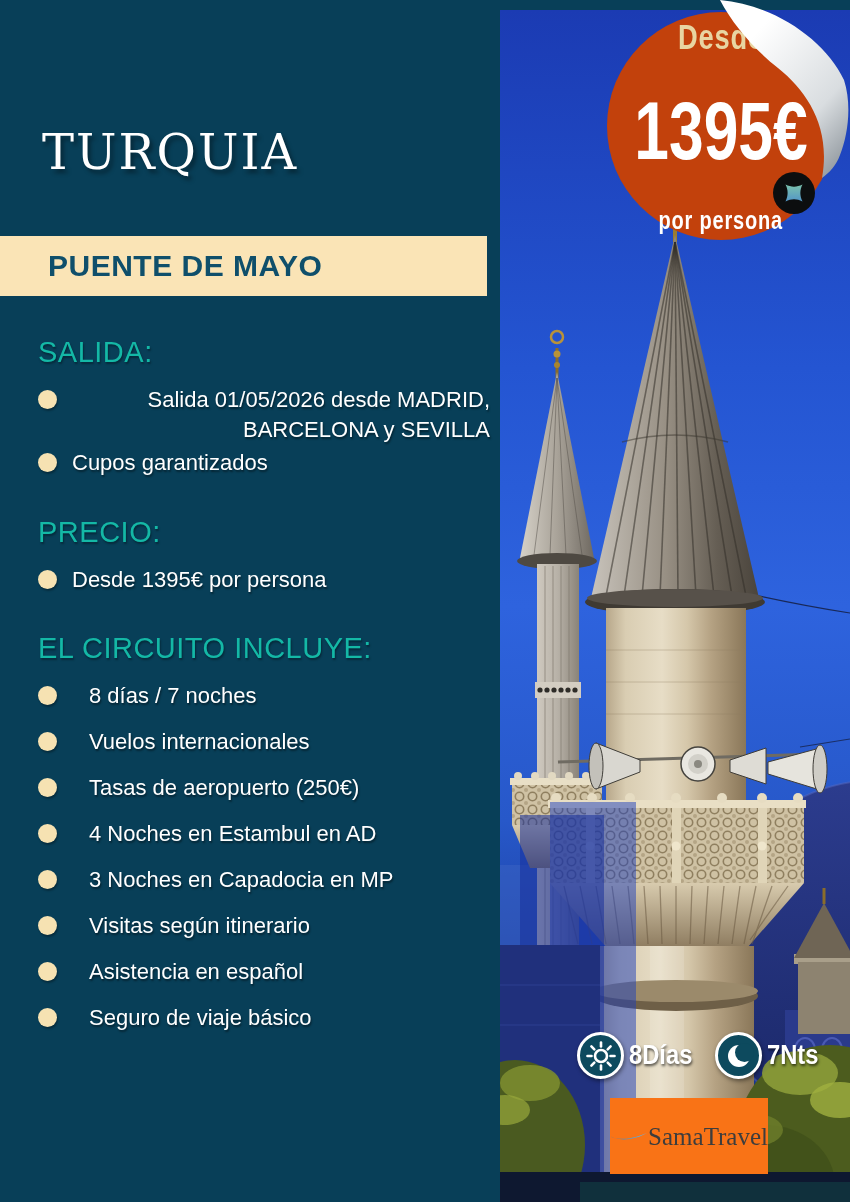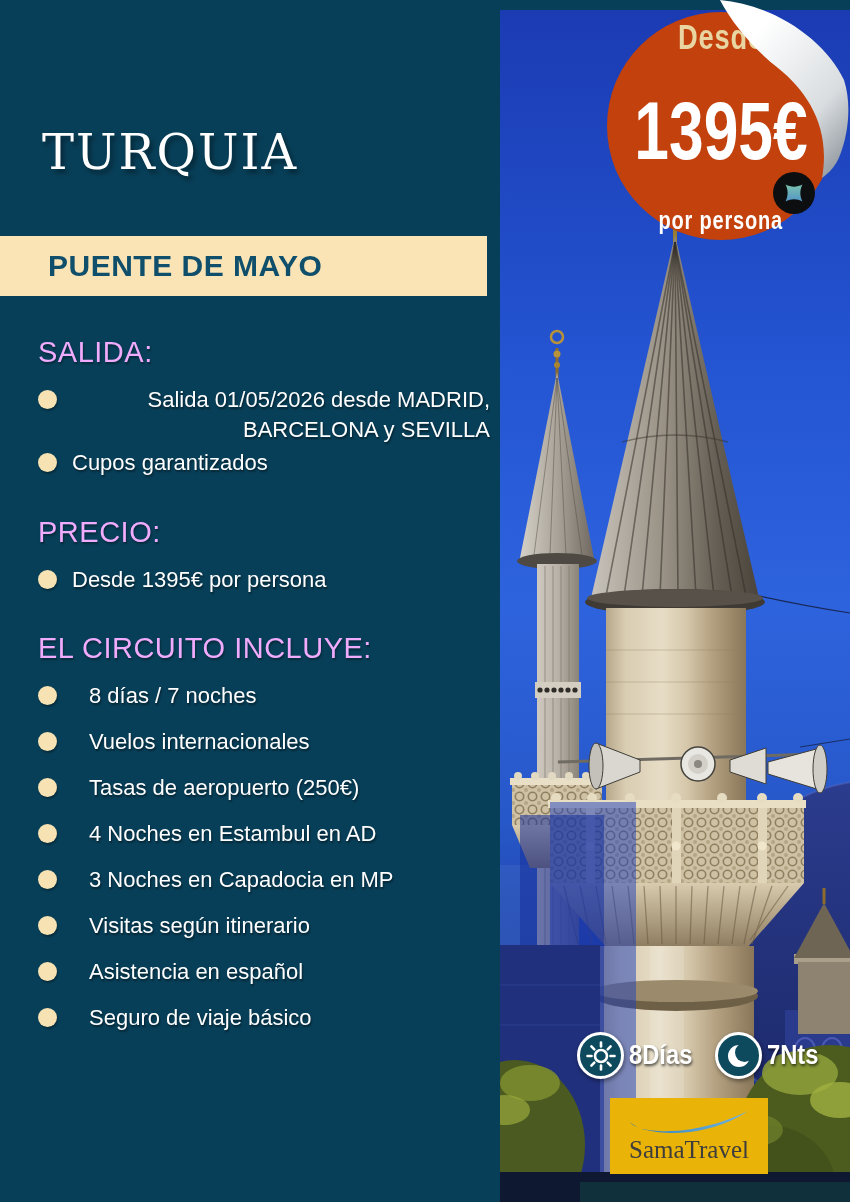--- a/index.html
+++ b/index.html
@@ -19,21 +19,21 @@
     position:absolute;left:0;top:236px;width:487px;height:60px;
     background:#fae4b6;display:flex;align-items:center;
     padding-left:48px;box-sizing:border-box;
   }
   .banner span{
     color:#0f4f6b;font-weight:bold;font-size:30px;letter-spacing:.5px;
   }
   .sec{position:absolute;left:38px;width:452px;}
   .sec h2{
     margin:0 0 16px 0;font-weight:normal;font-size:29px;
-    color:#f0abfc;letter-spacing:.5px;
+    color:#14b8a6;letter-spacing:.5px;
     text-shadow:1px 2px 2px rgba(0,0,0,.35);
   }
   .sec ul{list-style:none;margin:0;padding:0;text-align:right;}
   .sec li{
     display:flex;gap:15px;color:#ffffff;font-size:22px;line-height:30px;
     text-shadow:1px 2px 2px rgba(0,0,0,.45);
   }
   .bullet{
     flex:none;width:19px;height:19px;border-radius:50%;
     background:#f6e2b2;margin-top:5px;
@@ -84,22 +84,22 @@
   .meta-label{
     color:#ffffff;font-weight:bold;font-size:27px;
     transform:scaleX(.88);transform-origin:left;
     text-shadow:1px 2px 3px rgba(0,0,0,.65);
     margin-left:5px;
   }
   .meta-label.first{margin-right:14px;}
   
   .logo{
     position:absolute;left:610px;top:1098px;width:158px;height:76px;
-    background:#eab308;
-    display:flex;flex-direction:column;align-items:center;justify-content:center;
+    background:#f97316;
+    display:flex;flex-direction:row;align-items:center;justify-content:center;
   }
   .logo-text{
     font-family:"Liberation Serif", serif;font-size:25px;color:#3d3d3d;
     margin-top:1px;
   }
 </style>
 </head>
 <body>
 
 <svg class="photo" width="350" height="1192" viewBox="0 0 350 1192">

